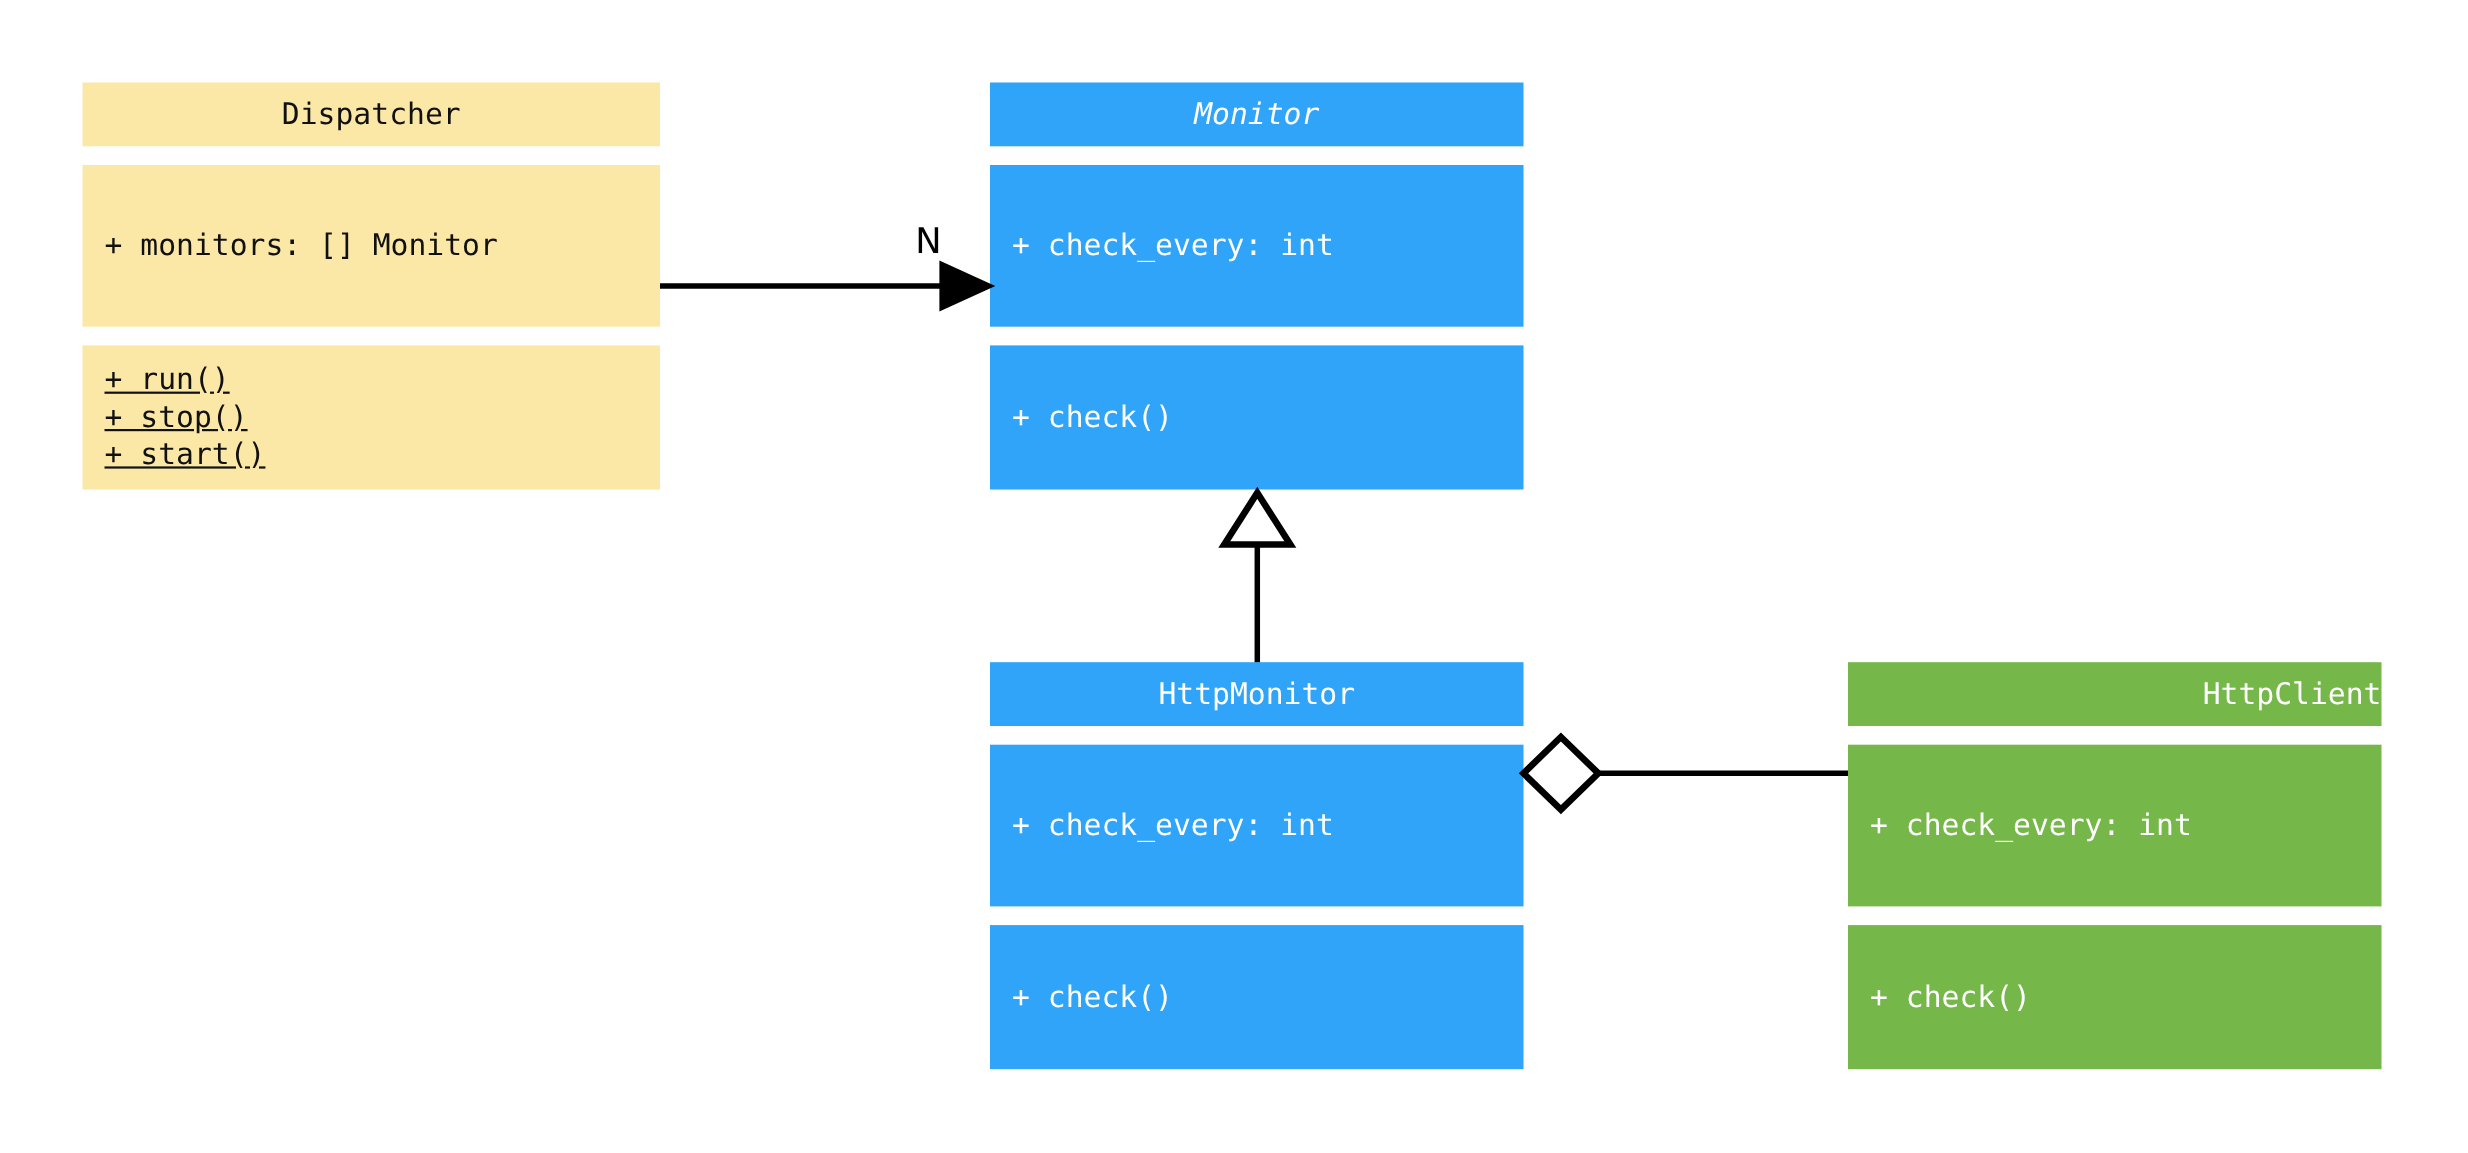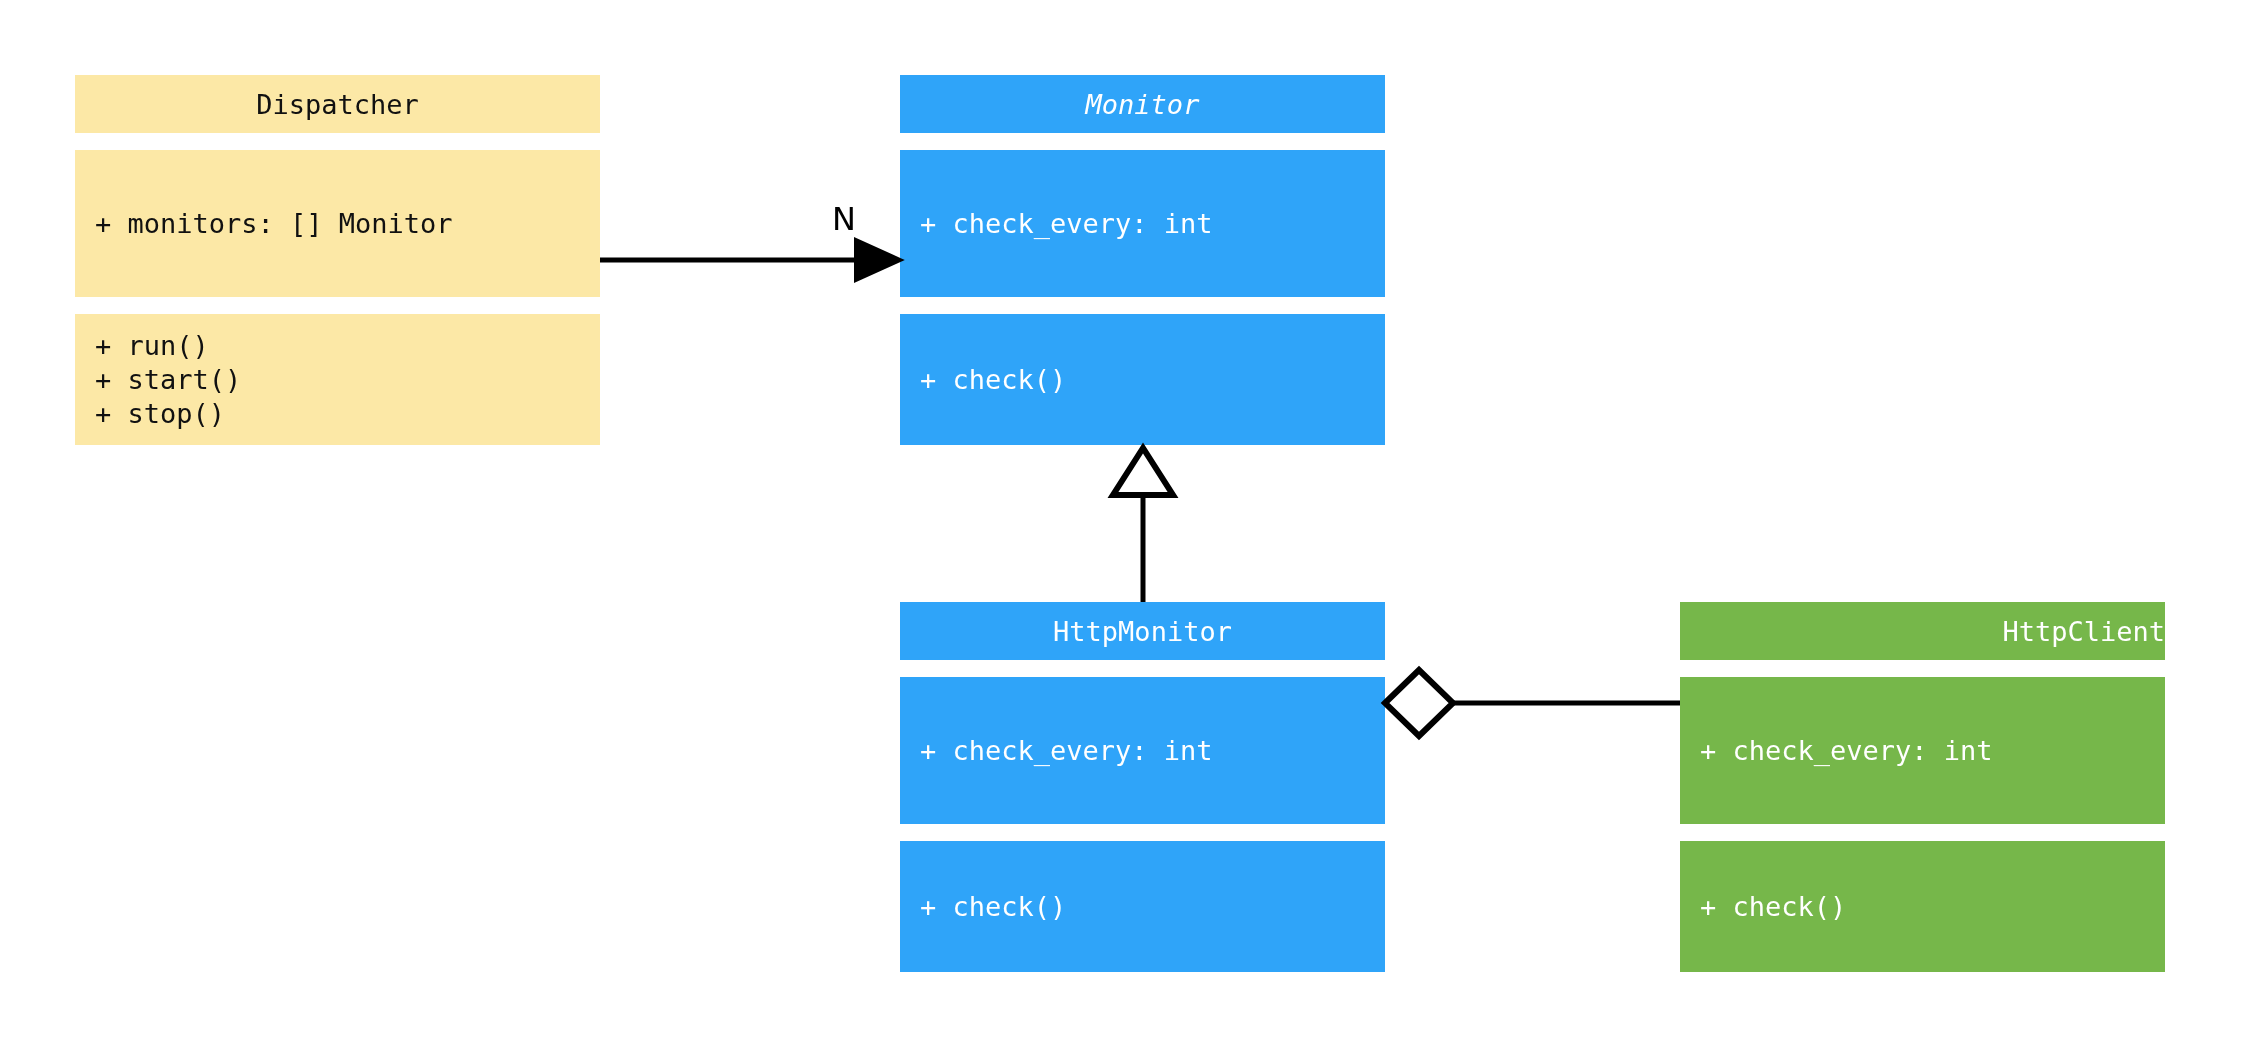--- a/index.html
+++ b/index.html
@@ -92,24 +92,24 @@
 
 <div id="canvas">
 
   <div class="uml-class theme-yellow" style="left:75px; top:75px; width:525px; height:370px;justify-content:space-between;">
     <div class="uml-compartment uml-title" style="height:58px;">
       <span>Dispatcher</span>
     </div>
     <div class="uml-compartment uml-members" style="height:147px;">
       <div class="uml-member">+ monitors: [] Monitor</div>
     </div>
-    <div class="uml-compartment uml-members" style="flex:1;">
+    <div class="uml-compartment uml-members" style="flex:1;text-decoration:underline;">
       <div class="uml-member">+ run()</div>
+      <div class="uml-member">+ stop()</div>
       <div class="uml-member">+ start()</div>
-      <div class="uml-member">+ stop()</div>
     </div>
   </div>
 
   <div class="uml-class theme-blue" style="left:900px; top:75px; width:485px; height:370px;">
     <div class="uml-compartment uml-title abstract" style="height:58px;">
       <span>Monitor</span>
     </div>
     <div class="uml-compartment uml-members" style="height:147px;">
       <div class="uml-member">+ check_every: int</div>
     </div>

